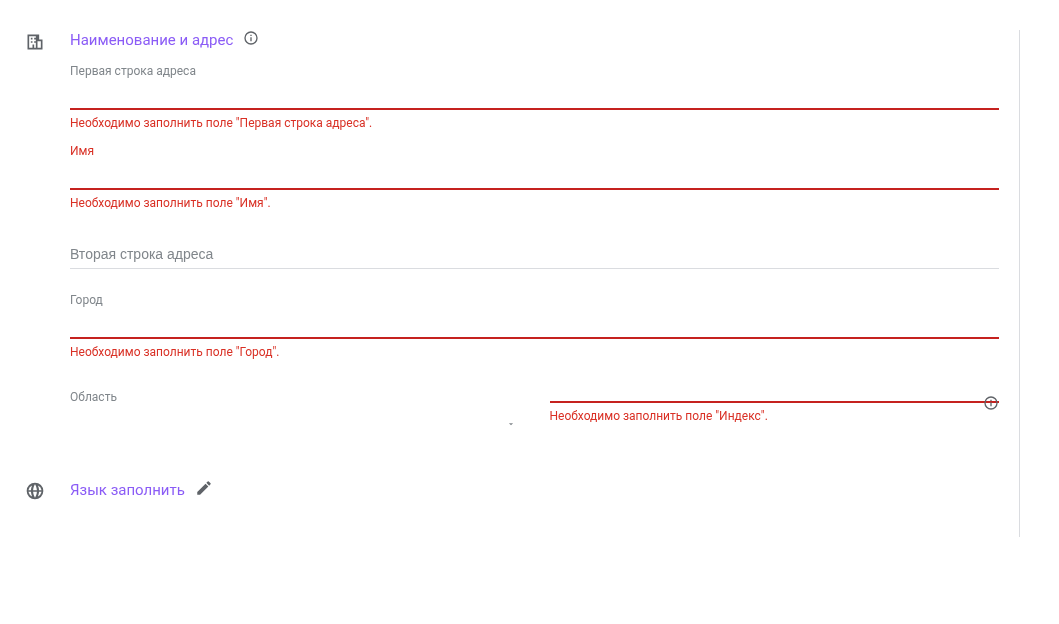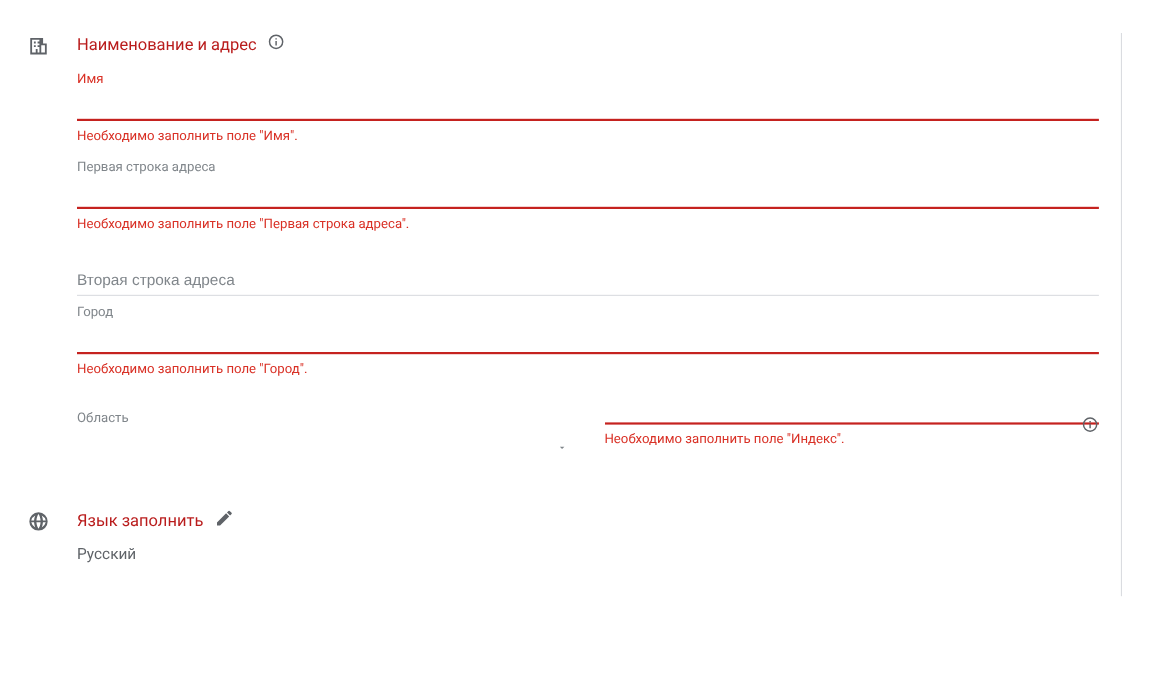--- a/index.html
+++ b/index.html
@@ -3,21 +3,21 @@
   <meta charset="utf-8">
   <style>
     * { box-sizing: border-box; margin: 0; padding: 0; }
     body { font-family: Roboto, Arial, sans-serif; background: #fff; color: #212121; width: 1059px; }
     .container { padding: 0 20px 30px 25px; border-right: 1px solid #dadce0; width: 1020px; }
     .section { display: flex; margin-top: 30px; }
     .section-icon { width: 45px; flex-shrink: 0; padding-top: 2px; }
     .section-icon svg { fill: #5f6368; width: 20px; height: 20px; }
     .section-content { flex: 1; }
     .section-header { display: flex; align-items: center; gap: 10px; margin-bottom: 6px; }
-    .section-title { font-size: 15px; color: #b91c1c; }
+    .section-title { font-size: 15px; color: #8b5cf6; }
     .info-icon { width: 16px; height: 16px; fill: #5f6368; }
     .edit-icon { width: 18px; height: 18px; fill: #5f6368; cursor: pointer; }
     .field { margin-top: 14px; }
     .field-label { font-size: 12px; color: #80868b; display: block; margin-bottom: 2px; }
     .field-label.err { color: #d93025; }
     .field-input { width: 100%; border: none; border-bottom: 1px solid #dadce0; font-size: 14px; padding: 6px 0; outline: none; color: #a16207; background: transparent; }
     .field-input.err { border-bottom: 2px solid #c5221f; }
     .field-input::placeholder { color: #80868b; font-size: 14px; }
     .field-error { font-size: 12px; color: #d93025; margin-top: 6px; }
     .row-two { display: flex; gap: 30px; margin-top: 14px; align-items: center; }
@@ -46,36 +46,36 @@
       <div class="section-header">
         <span class="section-title">Наименование и адрес</span>
         <span>
           <svg class="info-icon" viewBox="0 0 24 24">
                 <path d="M12 2a10 10 0 100 20 10 10 0 000-20zm0 18a8 8 0 110-16 8 8 0 010 16zm-1-13h2v2h-2V7zm0 4h2v6h-2v-6z"></path>
               </svg>
         </span>
       </div>
 
       <div class="field">
+        <span class="field-label">Первая строка адреса</span>
+        <input class="field-input err" type="text" style="">
+        <div class="field-error">Необходимо заполнить поле "Первая строка адреса".</div>
+      </div>
+
+      <div class="field">
         <span class="field-label err">Имя</span>
         <input class="field-input err" type="text" style="">
         <div class="field-error">Необходимо заполнить поле "Имя".</div>
-      </div>
-
-      <div class="field">
-        <span class="field-label">Первая строка адреса</span>
-        <input class="field-input err" type="text" style="">
-        <div class="field-error">Необходимо заполнить поле "Первая строка адреса".</div>
       </div>
 
       <div class="field" style="margin-top: 30px;">
         <input class="field-input" type="text" placeholder="Вторая строка адреса" style="">
       </div>
 
-      <div class="field" style="margin-top: 7px;">
+      <div class="field" style="margin-top: 24px;">
         <span class="field-label">Город</span>
         <input class="field-input err" type="text" style="">
         <div class="field-error">Необходимо заполнить поле "Город".</div>
       </div>
 
       <div class="row-two">
         <div class="col select-wrap">
           <span class="field-label">Область</span>
           <span class="chev"><svg viewBox="0 0 24 24">
                   <path d="M7 10l5 5 5-5z"></path>
@@ -102,19 +102,18 @@
     </div>
     <div class="section-content">
       <div class="section-header">
         <span class="section-title">Язык заполнить</span>
         <span>
           <svg class="edit-icon" viewBox="0 0 24 24">
                 <path d="M3 17.25V21h3.75L17.81 9.94l-3.75-3.75L3 17.25zM20.71 7.04a1 1 0 000-1.41l-2.34-2.34a1 1 0 00-1.41 0l-1.83 1.83 3.75 3.75 1.83-1.83z"></path>
               </svg>
         </span>
       </div>
-      <div class="doc-lang">Русский</div>
     </div>
   </div>
 
 </div>
 
 </div>
 
 </body></html>

